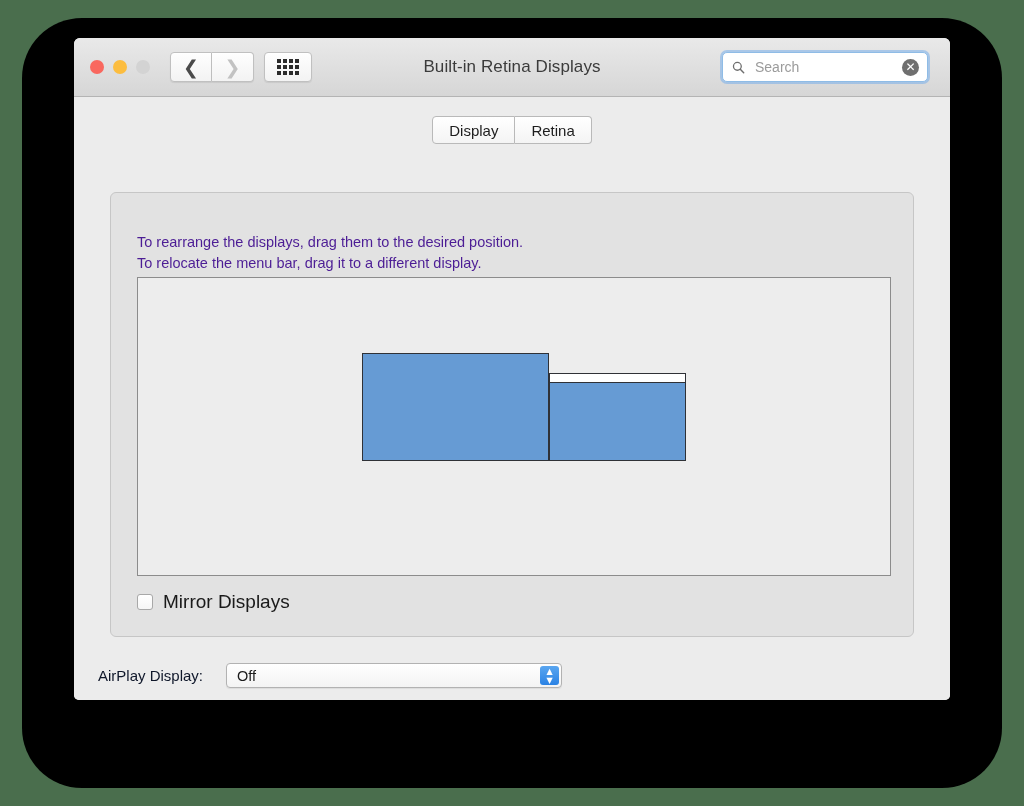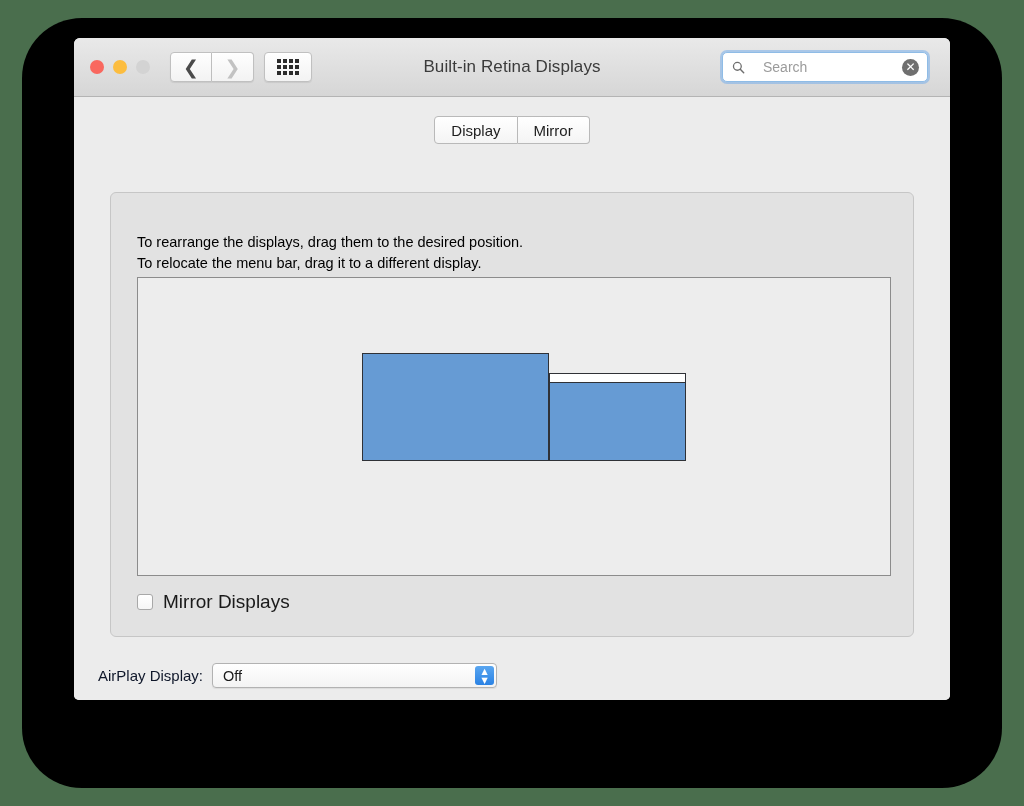--- a/index.html
+++ b/index.html
@@ -120,21 +120,21 @@
     width: 13px; height: 13px;
     flex: 0 0 auto;
   }
   #search-input {
     border: none;
     outline: none;
     background: transparent;
     font-family: "Liberation Sans", sans-serif;
     font-size: 14px;
     color: #222;
-    margin-left: 16px;
+    margin-left: 8px;
     flex: 1 1 auto;
     width: 10px;
   }
   #search-input::placeholder { color: #9b9b9b; }
   #search-clear {
     width: 17px; height: 17px;
     border-radius: 50%;
     background: #6f6f6f;
     color: #ffffff;
     font-size: 12px;
@@ -196,21 +196,21 @@
     border: 1px solid #c6c6c6;
     border-radius: 6px;
     box-sizing: border-box;
   }
 
   #instructions {
     position: absolute;
     left: 26px;
     top: 39px;
     font-size: 14.5px;
-    color: #000000;
+    color: #4c1d95;
     line-height: 21px;
   }
 
   
   #arrange {
     position: absolute;
     left: 26px;
     top: 84px;
     width: 754px;
     height: 299px;
@@ -276,22 +276,22 @@
     left: 24px;
     top: 566px;
     display: flex;
     align-items: center;
   }
   #airplay-label {
     font-size: 15px;
     color: #0f172a;
   }
   #airplay-popup {
-    margin-left: 9px;
-    width: 285px;
+    margin-left: 23px;
+    width: 336px;
     height: 25px;
     background: linear-gradient(to bottom,#ffffff,#f3f3f3);
     border: 1px solid #b2b2b2;
     border-radius: 4px;
     display: flex;
     align-items: center;
     position: relative;
     box-sizing: border-box;
     box-shadow: 0 1px 1px rgba(0,0,0,0.07);
   }
@@ -359,21 +359,21 @@
       </svg>
       <input id="search-input" type="text" placeholder="Search" style="">
       <span id="search-clear">✕</span>
     </div>
   </div>
 
   <div id="content">
 
     <div id="tabs">
       <div class="tab">Display</div>
-      <div class="tab">Mirror</div>
+      <div class="tab">Retina</div>
     </div>
 
     <div id="panel">
 
       <div id="instructions">
         <div>To rearrange the displays, drag them to the desired position.</div>
         <div>To relocate the menu bar, drag it to a different display.</div>
       </div>
 
       <div id="arrange">

